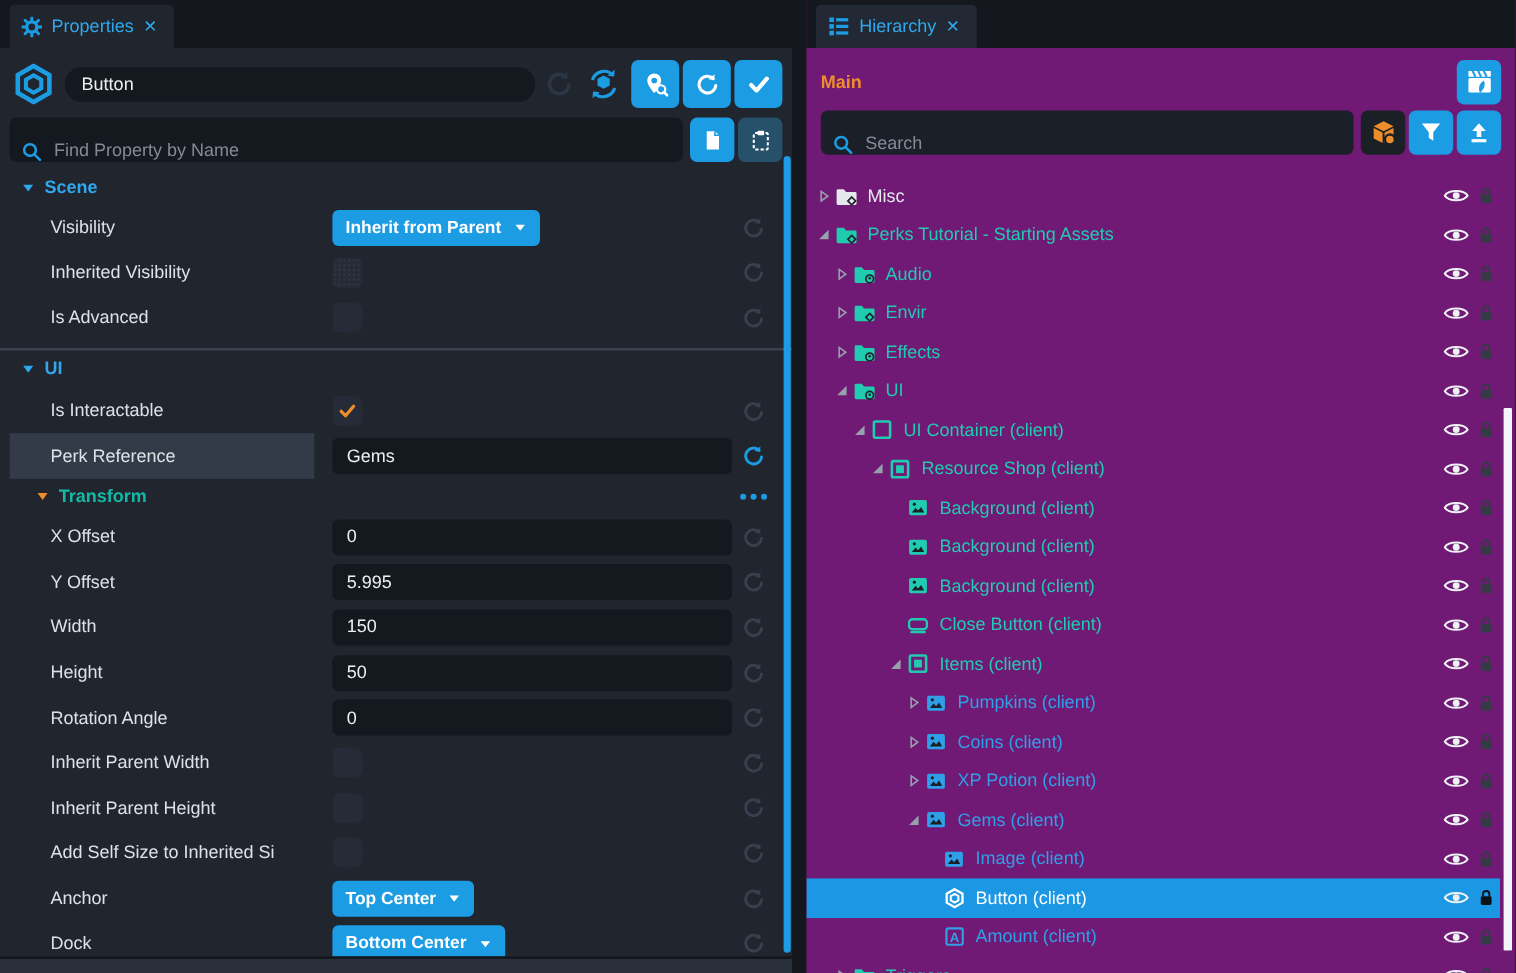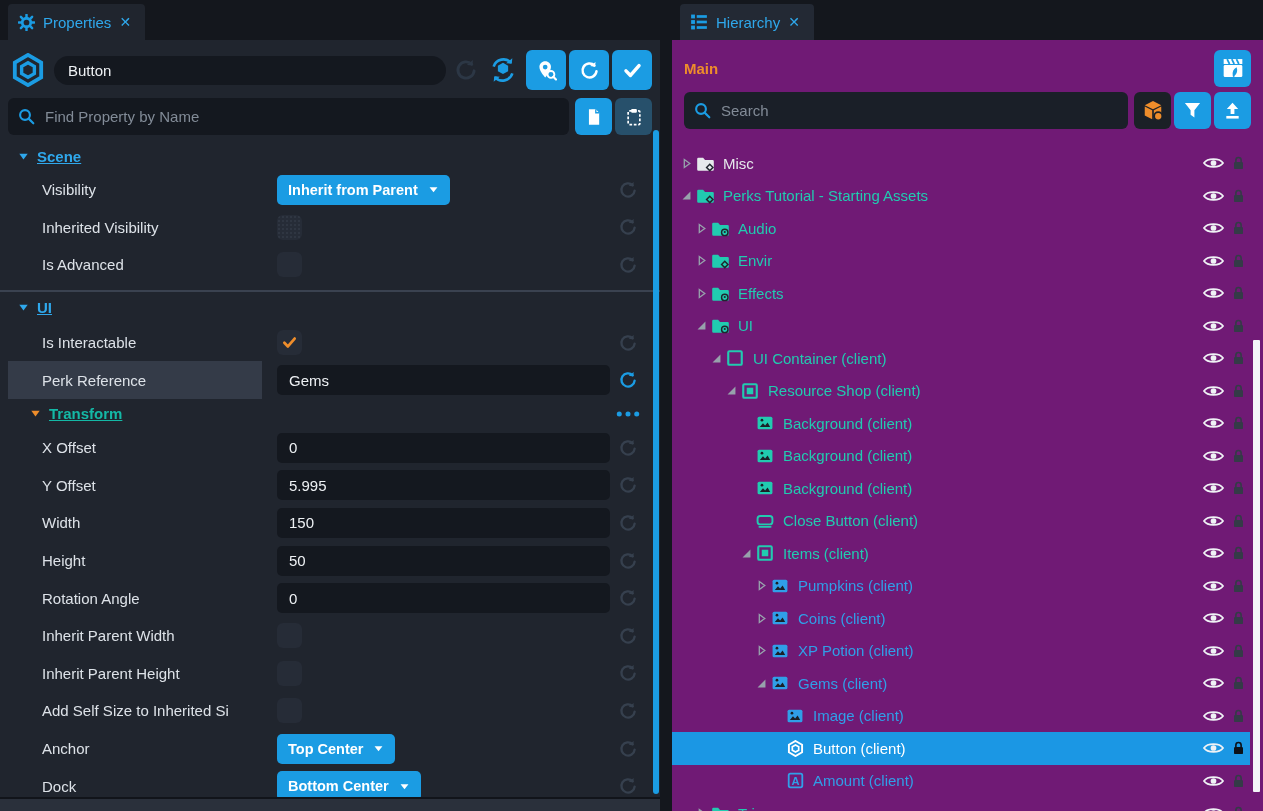--- a/index.html
+++ b/index.html
@@ -22,29 +22,29 @@
   .hexwrap{width:40px;display:flex;justify-content:center;flex:none;}
   .name-input{flex:1;height:29px;background:#14181f;border:none;border-radius:16px;color:#eef1f4;font-size:15px;padding:0 14px;outline:none;min-width:0;font-family:"Liberation Sans",sans-serif;}
   .inline-ic{display:flex;align-items:center;justify-content:center;flex:none;}
   .btnrow{display:flex;gap:3px;flex:none;}
   .sqbtn{width:40px;height:40px;border-radius:6px;display:flex;align-items:center;justify-content:center;border:none;cursor:pointer;padding:0;}
   .sqbtn.sm{width:37px;height:37px;}
   .sqbtn.primary{background:#1b9ce3;}
   .sqbtn.muted{background:#27506b;}
   .sqbtn.dark{background:#1b2027;}
   .search-row{display:flex;gap:6px;height:37px;align-items:center;margin-top:6px;}
-  .searchbox{flex:1;height:37px;background:#14181f;border-radius:6px;display:flex;align-items:center;padding:0 10px;gap:8px;min-width:0;}
+  .searchbox{flex:1;height:37px;background:#14181f;border-radius:6px;display:flex;align-items:flex-end;padding:0 10px;gap:8px;min-width:0;}
   .searchbox input{flex:1;background:transparent;border:none;outline:none;color:#eef1f4;font-size:15px;min-width:0;font-family:"Liberation Sans",sans-serif;}
   .searchbox input::placeholder{color:#828b97;}
   .rp-searchbox{background:#1a1f28;}
   
   .props{flex:1;overflow:hidden;position:relative;padding-top:2px;}
   .psec{height:30px;display:flex;align-items:center;gap:8px;position:relative;}
   .psec.divided{border-top:2px solid #3a4250;margin-top:6px;height:34px;}
-  .psec .sec-label{font-size:15px;font-weight:bold;text-decoration:underline;}
+  .psec .sec-label{font-size:15px;font-weight:bold;}
   .psec.c-blue .sec-label{color:#2fa8ec;}
   .psec.c-orange .sec-label{color:#14b8a6;}
   .psec .tri{margin-left:18px;display:flex;}
   .psec.sub .tri{margin-left:30px;}
   .prow{height:37.6px;position:relative;display:flex;align-items:center;}
   .plabelbox{position:absolute;left:8px;top:0;bottom:0;width:254px;display:flex;align-items:center;}
   .prow.hl .plabelbox{background:#343b48;}
   .plabel{margin-left:34px;font-size:15px;color:#dde2e8;white-space:nowrap;}
   .pctrl{position:absolute;left:277px;width:333px;display:flex;align-items:center;}
   .pinput{width:100%;height:30px;background:#14181f;border:none;border-radius:5px;color:#eef1f4;font-size:15px;padding:0 12px;outline:none;font-family:"Liberation Sans",sans-serif;}

